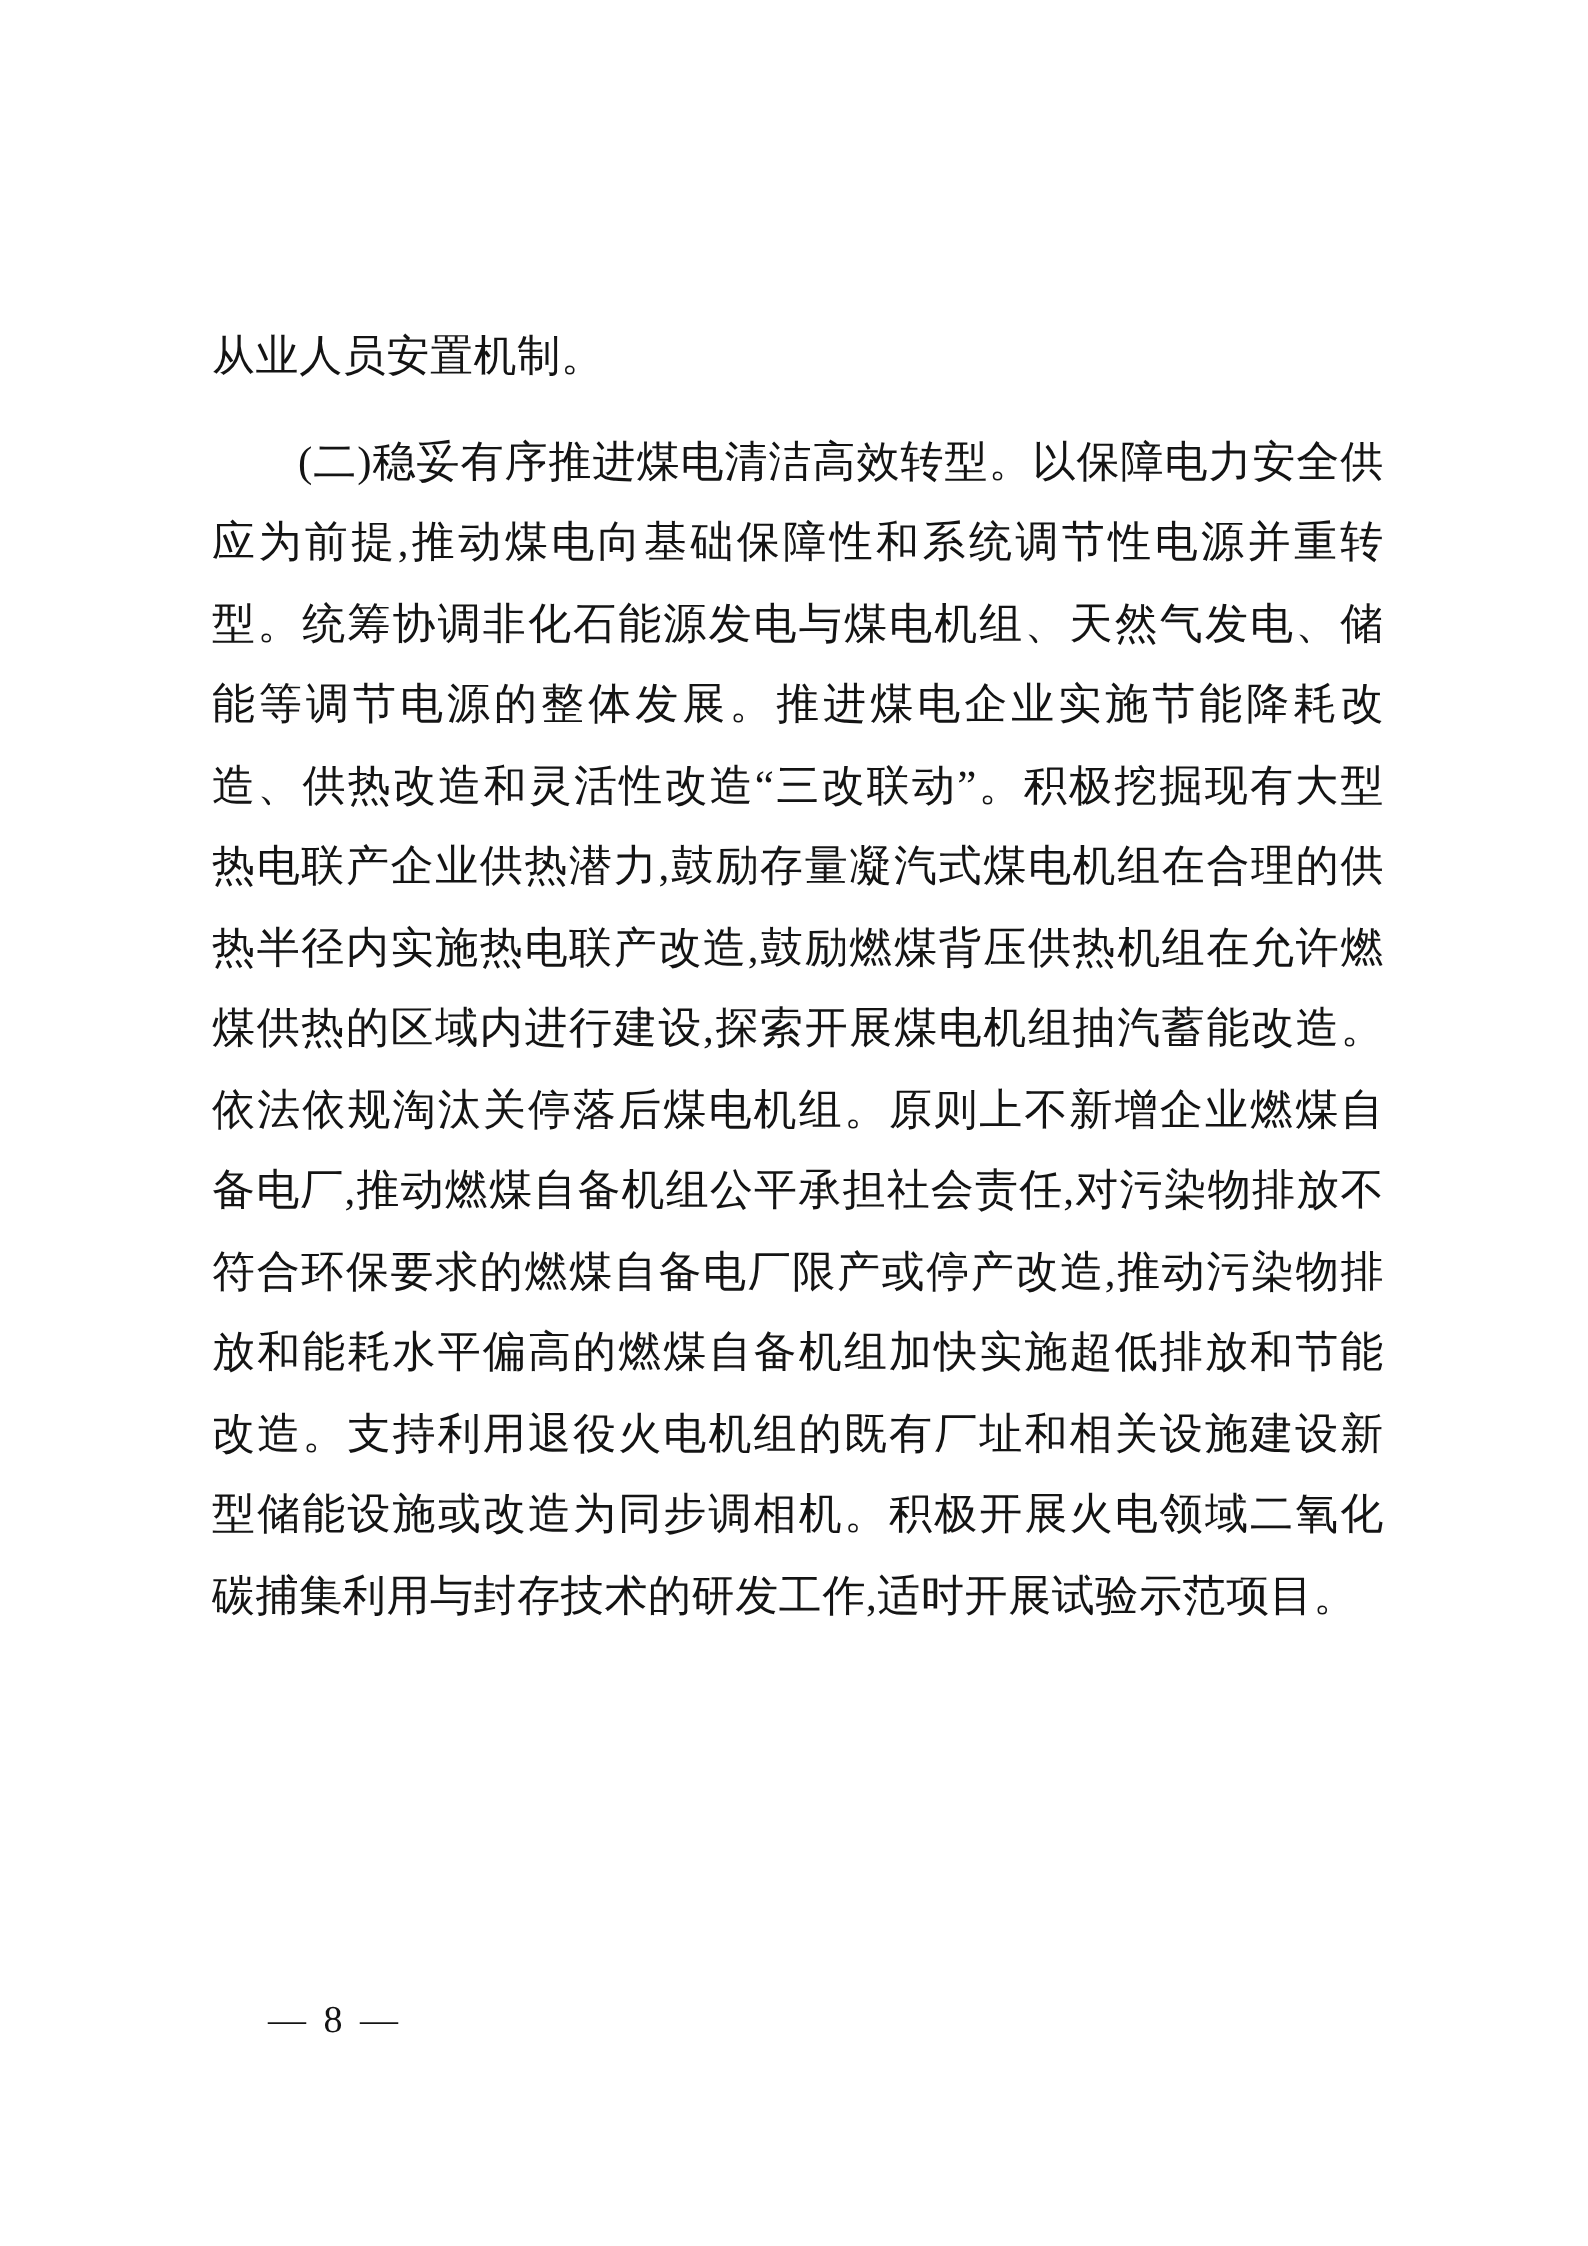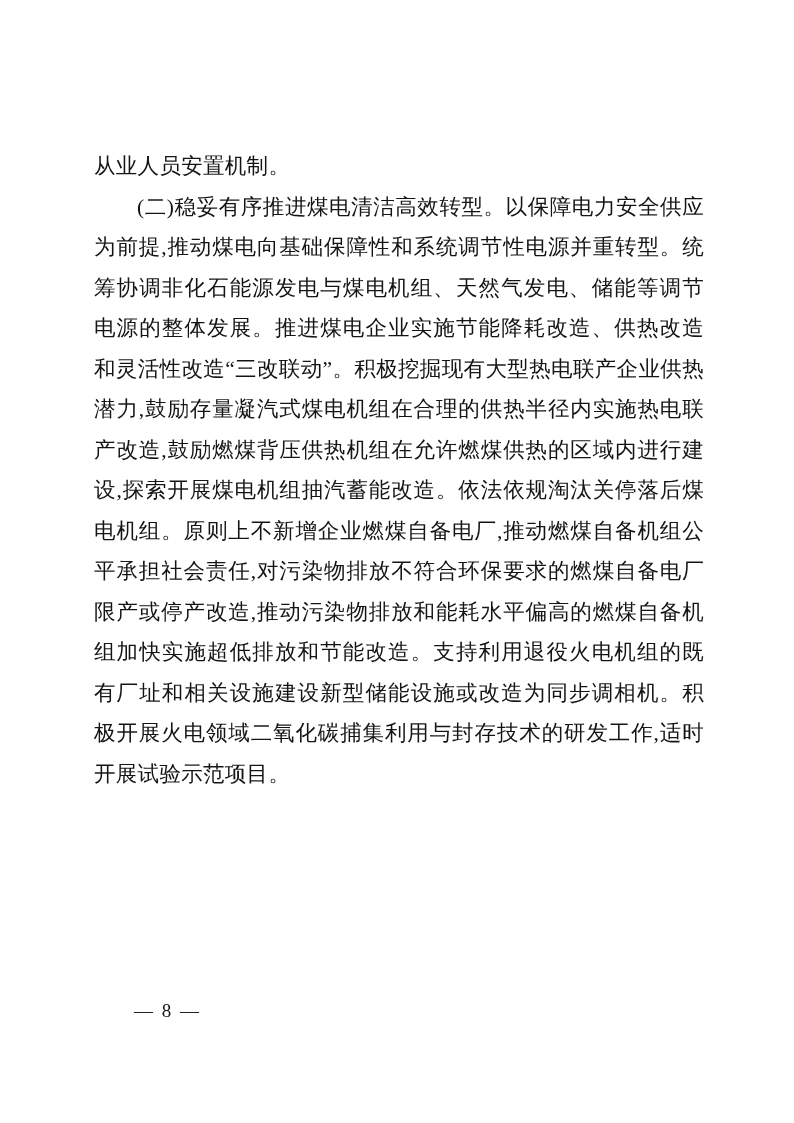--- a/index.html
+++ b/index.html
@@ -16,21 +16,21 @@
     font-family: "Liberation Serif", "DejaVu Serif", serif;
     color: #141414;
   }
   .content {
     position: absolute;
     left: 94px;
     top: 146px;
     width: 610px;
   }
   .para {
-    margin: 0;
+    margin: 12px;
     font-size: 21.5px;
     line-height: 40.5px;
     text-align: justify;
     text-justify: inter-ideograph;
     letter-spacing: 0.3px;
     word-break: break-all;
   }
   .para.indent {
     text-indent: 2em;
   }

